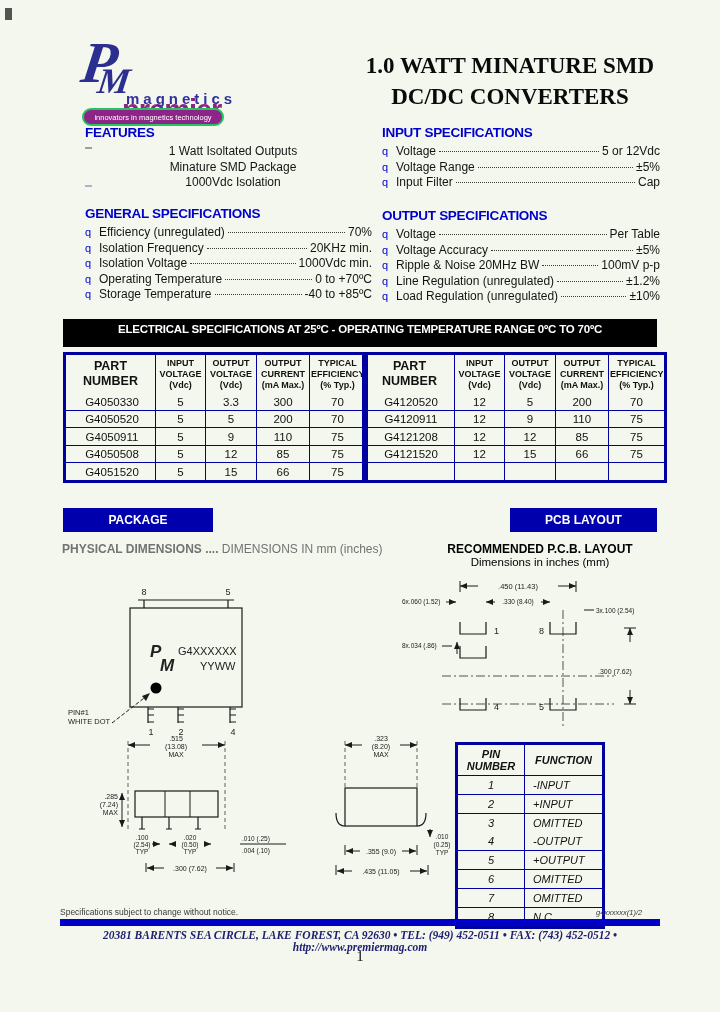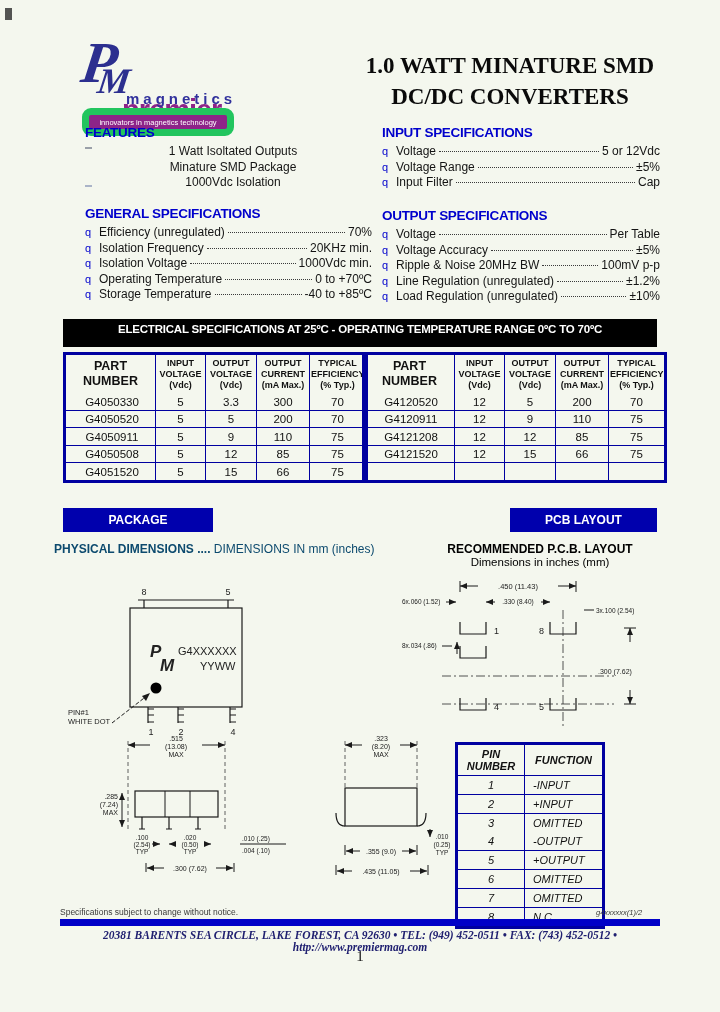--- a/index.html
+++ b/index.html
@@ -10,21 +10,21 @@
   
   .artifact{left:5px;top:8px;width:7px;height:12px;background:#2a2a2a;opacity:.8;}
 
   
   .logo{left:82px;top:40px;width:140px;height:88px;}
   .monogram{position:absolute;left:0;top:-6px;color:#2c2f8f;font-family:"Liberation Serif",serif;font-style:italic;font-weight:bold;}
   .monogram .p{font-size:58px;line-height:58px;display:inline-block;transform:skewX(-8deg);}
   .monogram .m{position:absolute;left:16px;top:26px;font-size:36px;transform:skewX(-8deg);}
   .logo-premier{position:absolute;left:40px;top:20px;color:#8d2488;font-weight:bold;font-size:29px;letter-spacing:-1px;line-height:29px;margin-top:36px;}
   .logo-magnetics{position:absolute;left:44px;top:50px;color:#31319c;font-weight:bold;font-size:15px;letter-spacing:4px;}
-  .logo-pill{position:absolute;left:0px;top:68px;width:134px;background:#8d2488;border:7px solid #22c55e;border-radius:9px;color:#fff;font-size:7.5px;text-align:center;padding:2.5px 2px;white-space:nowrap;}
+  .logo-pill{position:absolute;left:0px;top:68px;width:134px;background:#8d2488;border:2px solid #22c55e;border-radius:9px;color:#fff;font-size:7.5px;text-align:center;padding:2.5px 2px;white-space:nowrap;}
   .title{left:350px;top:50px;width:320px;text-align:center;font-family:"Liberation Serif",serif;font-weight:bold;font-size:23px;line-height:31px;color:#0a0a0a;}
 
   
   .sec-h{color:#0000cc;font-weight:bold;font-size:13.5px;letter-spacing:-0.3px;margin-bottom:4px;}
   .spec{display:flex;align-items:baseline;font-size:12px;color:#141414;height:15.6px;}
   .spec .q{color:#0000cc;font-size:11px;width:14px;flex:0 0 14px;}
   .spec .leader{flex:1;border-bottom:1.5px dotted #3a3a3a;margin:0 3px;transform:translateY(-3px);min-width:8px;}
   .spec .val{white-space:nowrap;}
   .features-list{list-style:none;margin:2px 0 0 0;padding:0;font-size:12px;color:#141414;}
   .features-list li{position:relative;padding-left:16px;height:15.6px;text-align:center;}
@@ -41,21 +41,21 @@
   table.elec{border-collapse:collapse;table-layout:fixed;width:294px;background:transparent;}
   table.elec th,table.elec td{border:1.5px solid #0000a0;padding:0;}
   table.elec th{font-size:9px;line-height:1.2;font-weight:bold;color:#111;padding:3px 1px;border-bottom-style:hidden;}
   table.elec th.th-part{font-size:12.5px;}
   table.elec td{font-size:11.5px;color:#111;text-align:center;height:16.5px;}
   table.elec td.part{text-align:center;padding-left:3px;}
   table.elec tr.first td{border-top-style:hidden;}
   .elec-wrap{border:2px solid #0000a0;}
 
   
-  .phys-h{left:54px;top:542px;font-size:12px;color:#0c4a6e;}
+  .phys-h{left:62px;top:542px;font-size:12px;color:#737373;}
   .phys-h .b{font-weight:bold;}
   .pcb-h{left:420px;top:542px;width:240px;text-align:center;color:#000;}
   .pcb-h .l1{font-weight:bold;font-size:12px;}
   .pcb-h .l2{font-size:11.5px;}
 
   
   svg{overflow:visible;}
   svg text{font-family:"Liberation Sans",sans-serif;fill:#222;}
   .dln{stroke:#1a1a1a;stroke-width:1.2;fill:none;}
   .thin{stroke:#1a1a1a;stroke-width:1;fill:none;}

